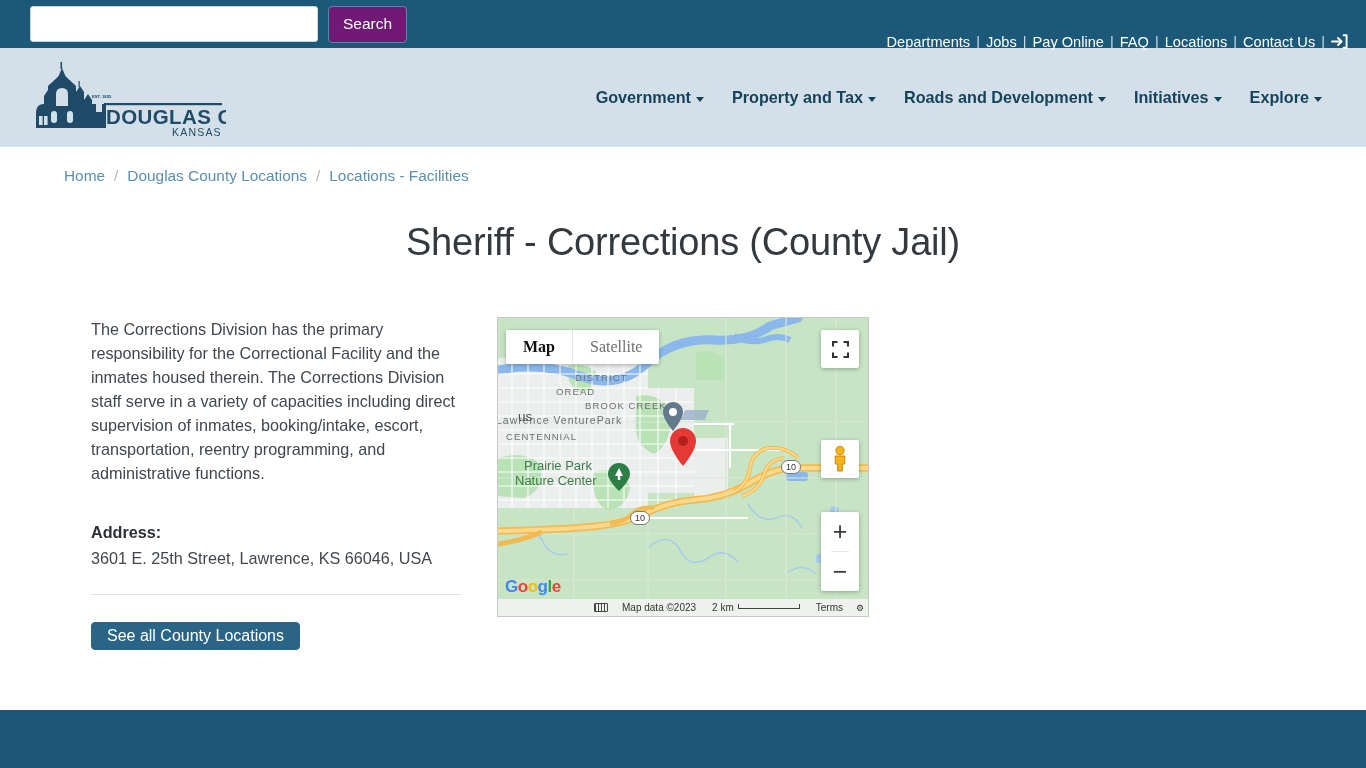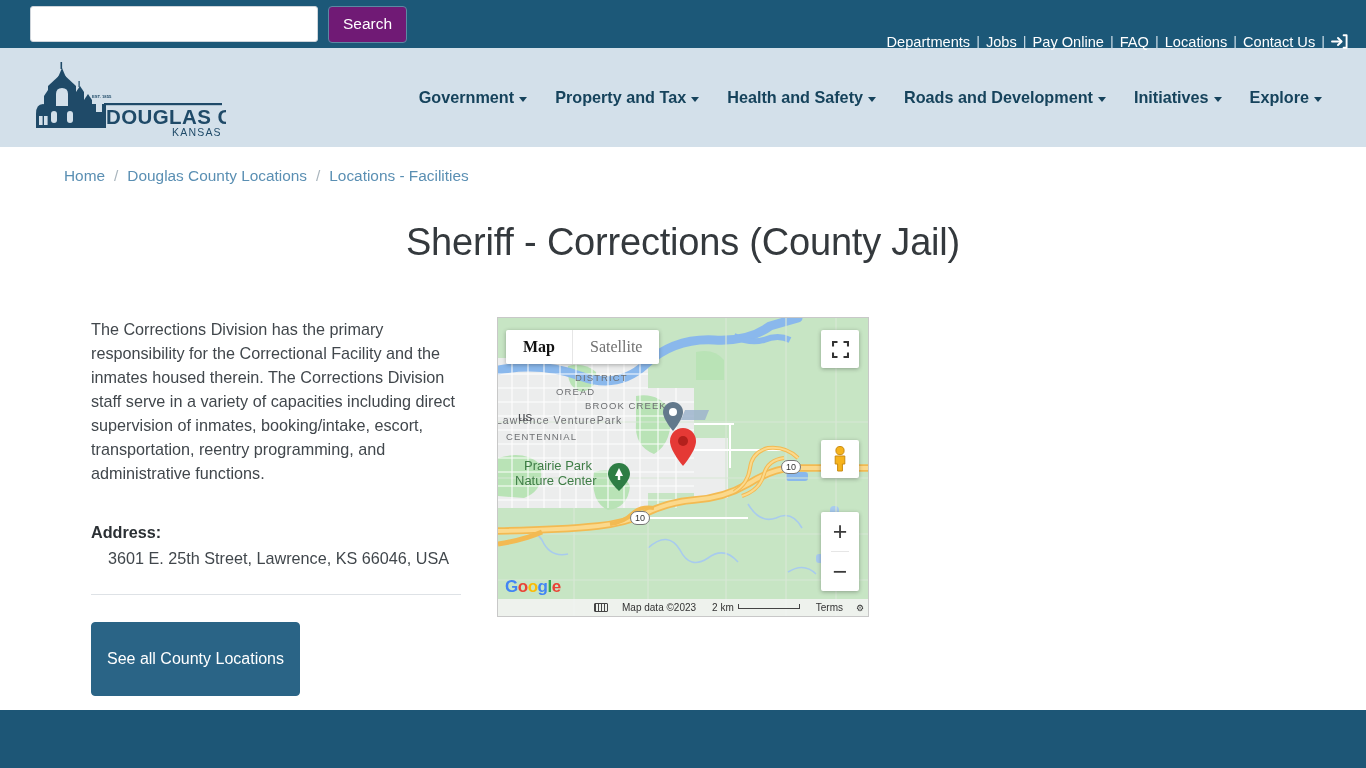--- a/index.html
+++ b/index.html
@@ -134,35 +134,35 @@
   }
   .addr-label {
     font-weight:bold;
     font-size:16.2px;
     color:#2b3034;
     margin:38px 0 0 0;
   }
   .addr-value {
     font-size:16.2px;
     color:#41474c;
-    margin:7px 0 0 17px;
+    margin:7px 0 0 0;
   }
   hr.divider {
     border:none;
     border-top:1px solid #dee2e6;
     margin:26px 0 0 0;
   }
   .btn-locations {
     display:inline-block;
     margin-top:27px;
     background:#2a6486;
     color:#ffffff;
     border:1px solid #2a6486;
     border-radius:4px;
-    padding:27px 15px;
+    padding:4px 15px;
     font-size:16px;
     cursor:pointer;
     font-family:"Liberation Sans", sans-serif;
     line-height:1.15;
   }
 
   
   .map-wrap {
     margin-left:36px;
     width:372px; height:300px;
@@ -339,24 +339,20 @@
     </svg>
   </div>
 
   <nav class="mainnav">
     <div class="navitem">
       <span>Government</span>
       <span class="caret"></span>
     </div>
     <div class="navitem">
       <span>Property and Tax</span>
-      <span class="caret"></span>
-    </div>
-    <div class="navitem">
-      <span>Health and Safety</span>
       <span class="caret"></span>
     </div>
     <div class="navitem">
       <span>Roads and Development</span>
       <span class="caret"></span>
     </div>
     <div class="navitem">
       <span>Initiatives</span>
       <span class="caret"></span>
     </div>

